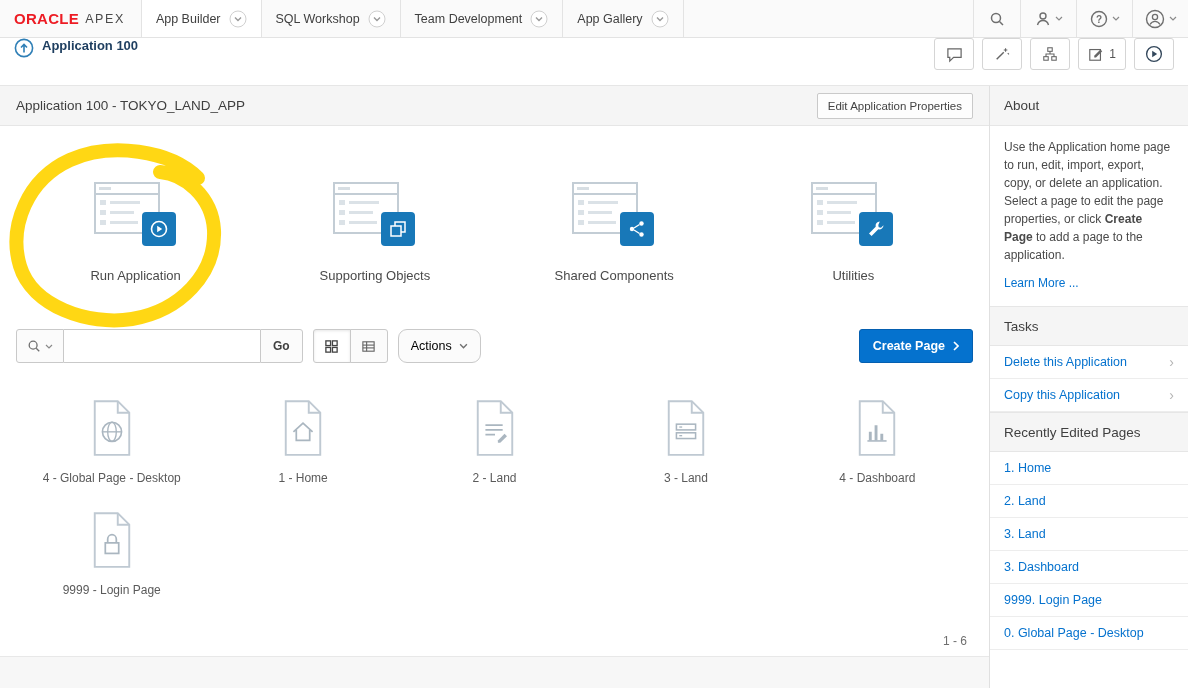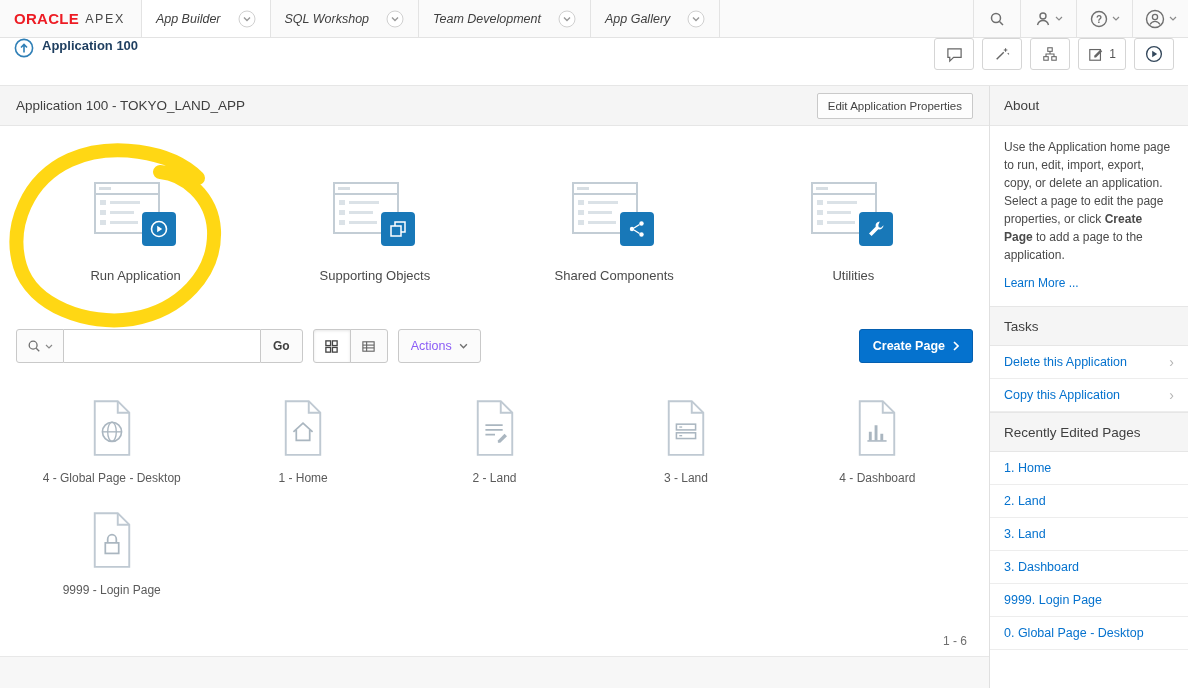--- a/index.html
+++ b/index.html
@@ -5,21 +5,21 @@
   * { margin:0; padding:0; box-sizing:border-box; }
   body { background:#fff; font-family:"Liberation Sans","DejaVu Sans",sans-serif; }
   #app { position:relative; width:1188px; height:688px; background:#fff; overflow:hidden; color:#404040; font-size:13px; }
 
   
   .topbar { position:absolute; top:0; left:0; width:100%; height:38px; background:#fafafa; border-bottom:1px solid #e3e3e3; display:flex; }
   .logo { display:flex; align-items:center; padding:0 16px 0 14px; }
   .logo-oracle { color:#ed1c24; font-weight:700; font-size:15px; letter-spacing:.3px; }
   .logo-apex { color:#4a4a4a; font-size:12.5px; letter-spacing:1.6px; margin-left:6px; }
   .tabs { display:flex; height:100%; }
-  .tab { display:flex; align-items:center; gap:17px; padding:0 14px; border-right:1px solid #e3e3e3; font-size:12.5px; color:#404040; cursor:pointer;font-style:italic; }
+  .tab { display:flex; align-items:center; gap:8px; padding:0 14px; border-right:1px solid #e3e3e3; font-size:12.5px; color:#404040; cursor:pointer; }
   .tab:first-child { border-left:1px solid #e3e3e3; }
   .tab.active { background:#fff; }
   .topbar-right { margin-left:auto; display:flex; height:100%; }
   .hbtn { display:flex; align-items:center; justify-content:center; gap:4px; width:47px; border-left:1px solid #e3e3e3; cursor:pointer; }
   .hbtn.wide { width:56px; }
 
   
   .crumbbar { position:absolute; top:38px; left:0; width:100%; height:48px; background:#fff; border-bottom:1px solid #e6e6e6; display:flex; padding:0 14px; }
   .crumb-title { margin-left:8px; font-weight:700; font-size:13px; color:#1d3d5f; }
   .crumb-actions { margin-left:auto; display:flex; gap:8px; }
@@ -41,21 +41,21 @@
 
   .list-toolbar { display:flex; align-items:center; padding:0 16px; margin-top:46px;justify-content:flex-end; }
   .search-btn { width:48px; height:34px; border:1px solid #c9c9c9; border-radius:3px 0 0 3px; background:#fbfbfb; display:flex; align-items:center; justify-content:center; gap:4px; cursor:pointer; }
   .search-input { width:196px; height:34px; border:1px solid #c9c9c9; border-left:none; border-right:none; padding:0 8px; font-size:12.5px; outline:none; font-family:inherit; }
   .go-btn { height:34px; border:1px solid #c9c9c9; border-radius:0 3px 3px 0; background:#fbfbfb; font-weight:700; font-size:12px; padding:0 12px; cursor:pointer; color:#404040; font-family:inherit; }
   .view-toggle { display:flex; margin-left:10px; }
   .vbtn { width:38px; height:34px; border:1px solid #c9c9c9; background:#fbfbfb; display:flex; align-items:center; justify-content:center; cursor:pointer; }
   .vbtn.first { border-radius:3px 0 0 3px; }
   .vbtn.last { border-radius:0 3px 3px 0; margin-left:-1px; }
   .vbtn.active { background:#fff; box-shadow:inset 0 1px 3px rgba(0,0,0,.1); }
-  .actions-btn { margin-left:10px; height:34px; border:1px solid #c9c9c9; border-radius:3px; background:#fbfbfb; display:flex; align-items:center; gap:7px; padding:0 12px; font-size:12.5px; color:#8b5cf6; cursor:pointer; font-family:inherit; }
+  .actions-btn { margin-left:10px; height:34px; border:1px solid #c9c9c9; border-radius:9px; background:#fbfbfb; display:flex; align-items:center; gap:7px; padding:0 12px; font-size:12.5px; color:#000000; cursor:pointer; font-family:inherit; }
   .create-btn { margin-left:auto; height:34px; background:#0572ce; border:1px solid #045fb0; border-radius:3px; color:#fff; font-weight:700; font-size:12.5px; display:flex; align-items:center; gap:8px; padding:0 13px; cursor:pointer; font-family:inherit; }
 
   .pages-row { display:flex; padding:0 16px; margin-top:36px; }
   .pages-row.second { margin-top:26px; }
   .page-cell { flex:1; display:flex; flex-direction:column; align-items:center; }
   .page-label { margin-top:14px; font-size:12px; color:#5a5a5a; cursor:pointer; }
   .pagination { position:absolute; top:548px; right:22px; font-size:12px; color:#6f6f6f; }
 
   
   .sidebar { position:absolute; top:86px; right:0; width:199px; height:602px; background:#fff; border-left:1px solid #e0e0e0; }

